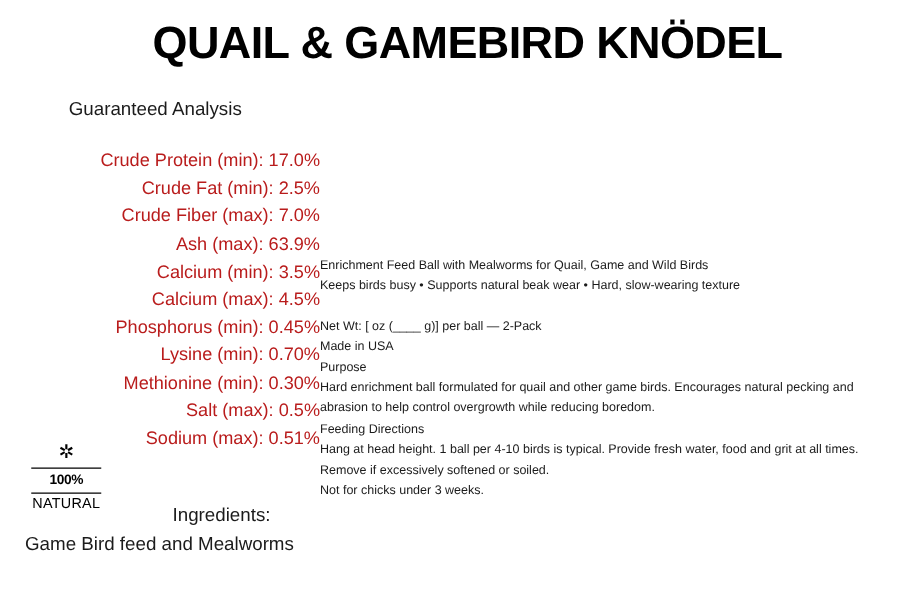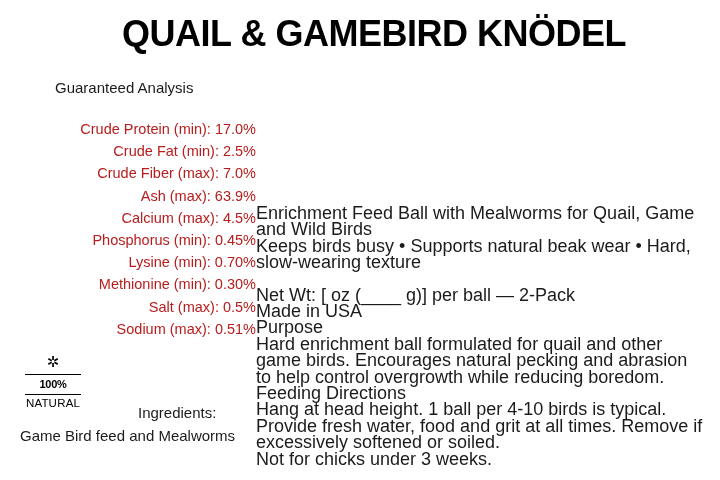--- a/index.html
+++ b/index.html
@@ -106,21 +106,21 @@
     top: 427px;
     font-size: 15px;
     color: #1b1b1b;
     white-space: nowrap;
   }
   .right-col {
     position: absolute;
     left: 256px;
     top: 205px;
     width: 448px;
-    font-size: 18px;
+    font-size: 10px;
     line-height: 16.4px;
     color: #1b1b1b;
   }
   .right-col p {
     margin: 0;
   }
   .right-col .gap {
     height: 16px;
   }
   .blk-label {
@@ -134,20 +134,21 @@
 
   <div class="title">QUAIL &amp; GAMEBIRD KNÖDEL</div>
 
   <div class="ga-heading">Guaranteed Analysis</div>
 
   <div class="ga-list">
     <div class="ga-row">Crude Protein (min): 17.0%</div>
     <div class="ga-row">Crude Fat (min): 2.5%</div>
     <div class="ga-row">Crude Fiber (max): 7.0%</div>
     <div class="ga-row">Ash (max): 63.9%</div>
+    <div class="ga-row">Calcium (min): 3.5%</div>
     <div class="ga-row">Calcium (max): 4.5%</div>
     <div class="ga-row">Phosphorus (min): 0.45%</div>
     <div class="ga-row">Lysine (min): 0.70%</div>
     <div class="ga-row">Methionine (min): 0.30%</div>
     <div class="ga-row">Salt (max): 0.5%</div>
     <div class="ga-row">Sodium (max): 0.51%</div>
   </div>
 
   <div class="seal">
     <span class="leaf">✲</span>

